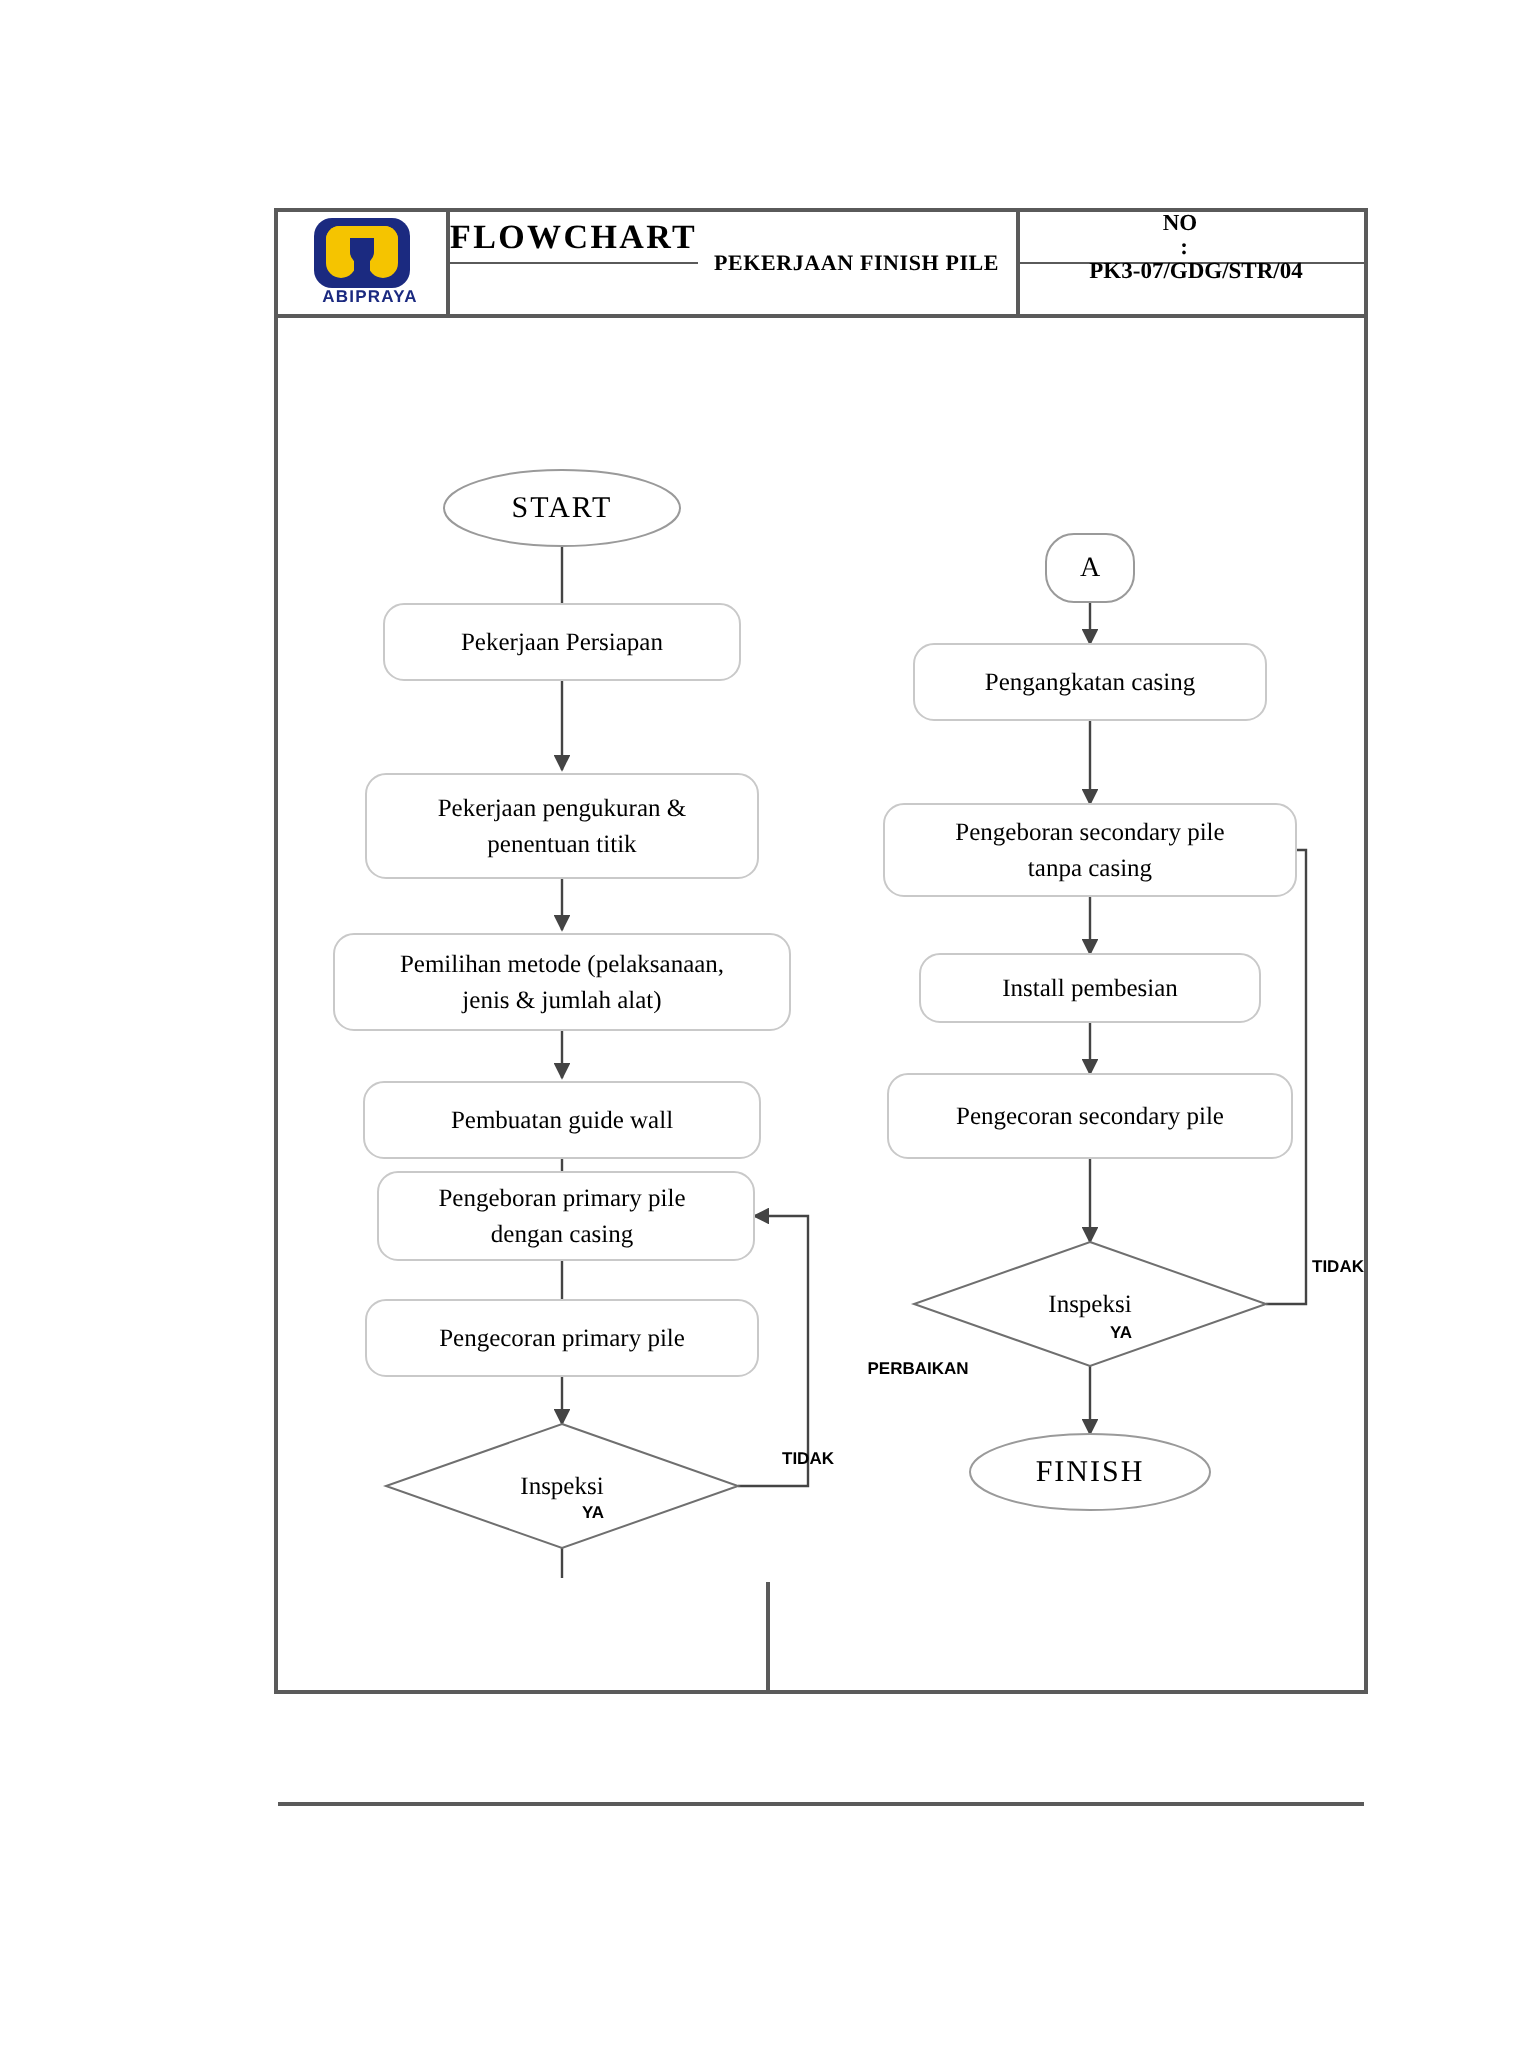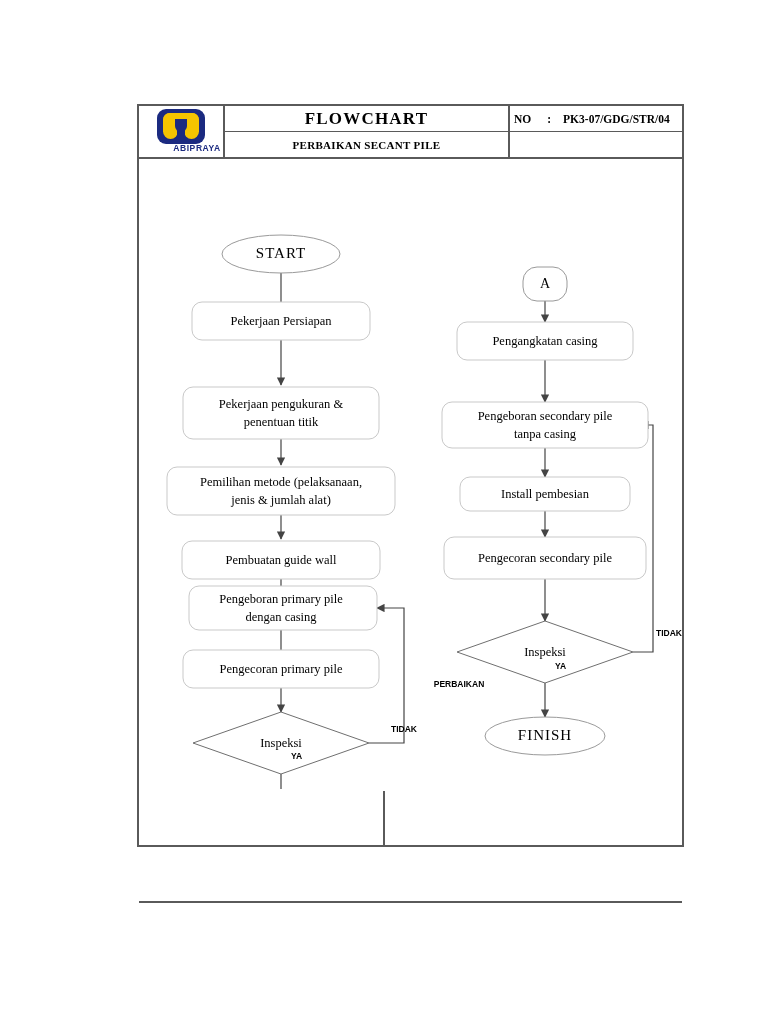--- a/index.html
+++ b/index.html
@@ -96,35 +96,35 @@
   .logo-stemgap {
     position: absolute;
     left: 27px;
     top: 22px;
     width: 8px;
     height: 14px;
     background: #1b2a80;
   }
   #logo-word {
     position: absolute;
-    left: 16px;
+    left: 4px;
     top: 35px;
     width: 62px;
     text-align: center;
     font-family: "Liberation Sans", sans-serif;
     font-size: 8.5px;
     font-weight: bold;
     letter-spacing: 0.6px;
     color: #1b2a80;
   }
 
   #title-mid {
     flex: 1;
     display: flex;
-    flex-direction: column;
+    flex-direction: row;
     border-right: 2px solid #5a5a5a;
     box-sizing: border-box;
   }
   #title-main {
     height: 26px;
     border-bottom: 1px solid #5a5a5a;
     box-sizing: border-box;
     display: flex;
     align-items: center;
     justify-content: center;
@@ -150,20 +150,21 @@
   #no-row {
     height: 26px;
     border-bottom: 1px solid #5a5a5a;
     box-sizing: border-box;
     display: flex;
     align-items: center;
     padding-left: 4px;
     font-size: 11.5px;
     font-weight: bold;
     white-space: nowrap;
+    flex-direction: column;
   }
   #no-label { margin-right: 16px; }
   #no-colon { margin-right: 12px; }
   #no-blank { flex: 1; }
 
   
   #canvas-area {
     position: absolute;
     left: 0;
     top: 53px;
@@ -248,21 +249,21 @@
         <div class="logo-cup"></div>
         <div class="logo-cup right"></div>
         <div class="logo-notch"></div>
         <div class="logo-stemgap"></div>
         <div id="logo-word">ABIPRAYA</div>
       </div>
     </div>
 
     <div id="title-mid">
       <div id="title-main">FLOWCHART</div>
-      <div id="title-sub">PERBAIKAN SECANT PILE</div>
+      <div id="title-sub">PEKERJAAN FINISH PILE</div>
     </div>
 
     <div id="title-right">
       <div id="no-row">
         <span id="no-label">NO</span>
         <span id="no-colon">:</span>
         <span id="no-value">PK3-07/GDG/STR/04</span>
       </div>
       <div id="no-blank"></div>
     </div>

